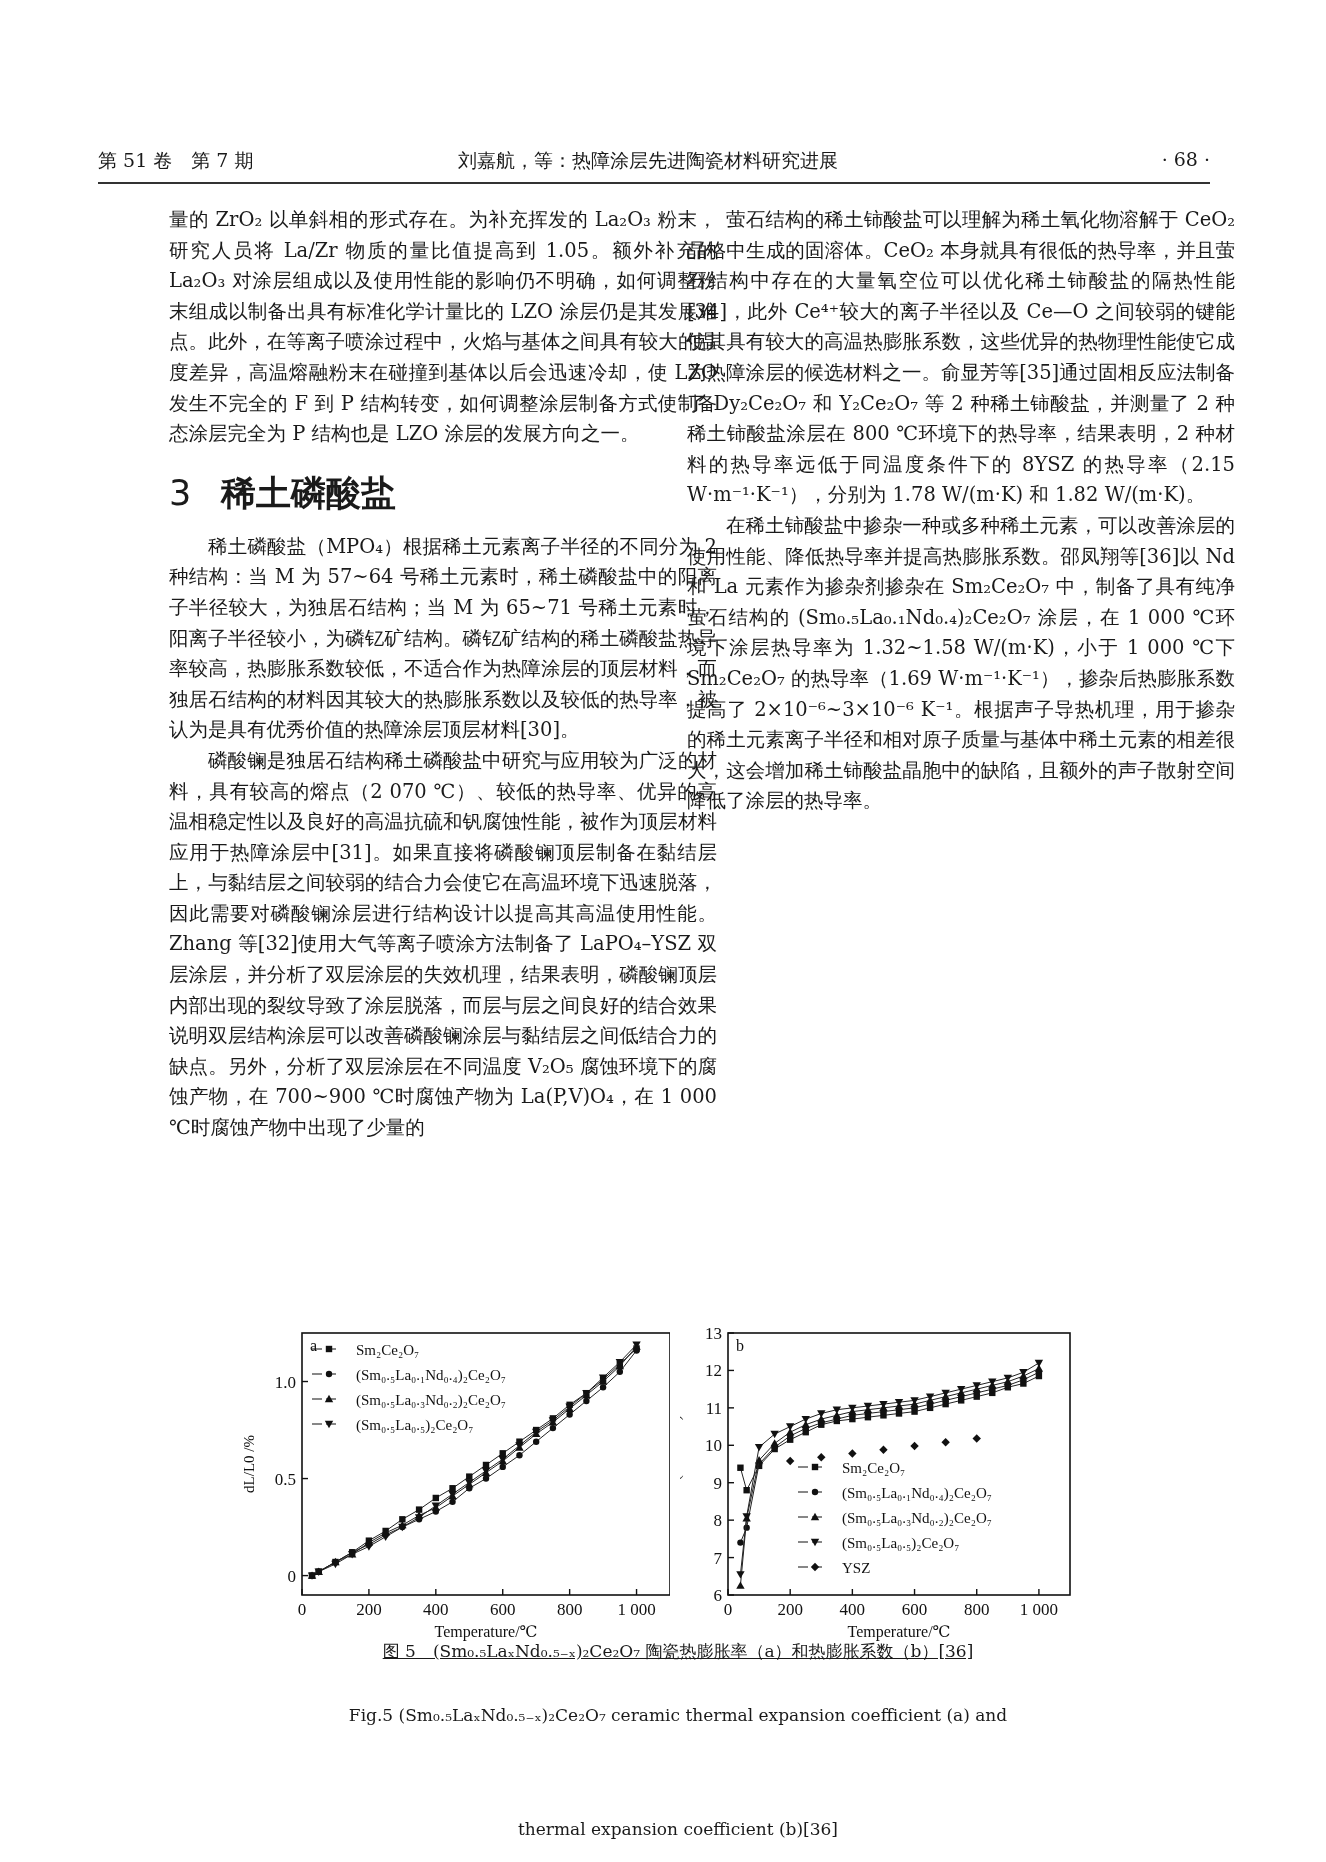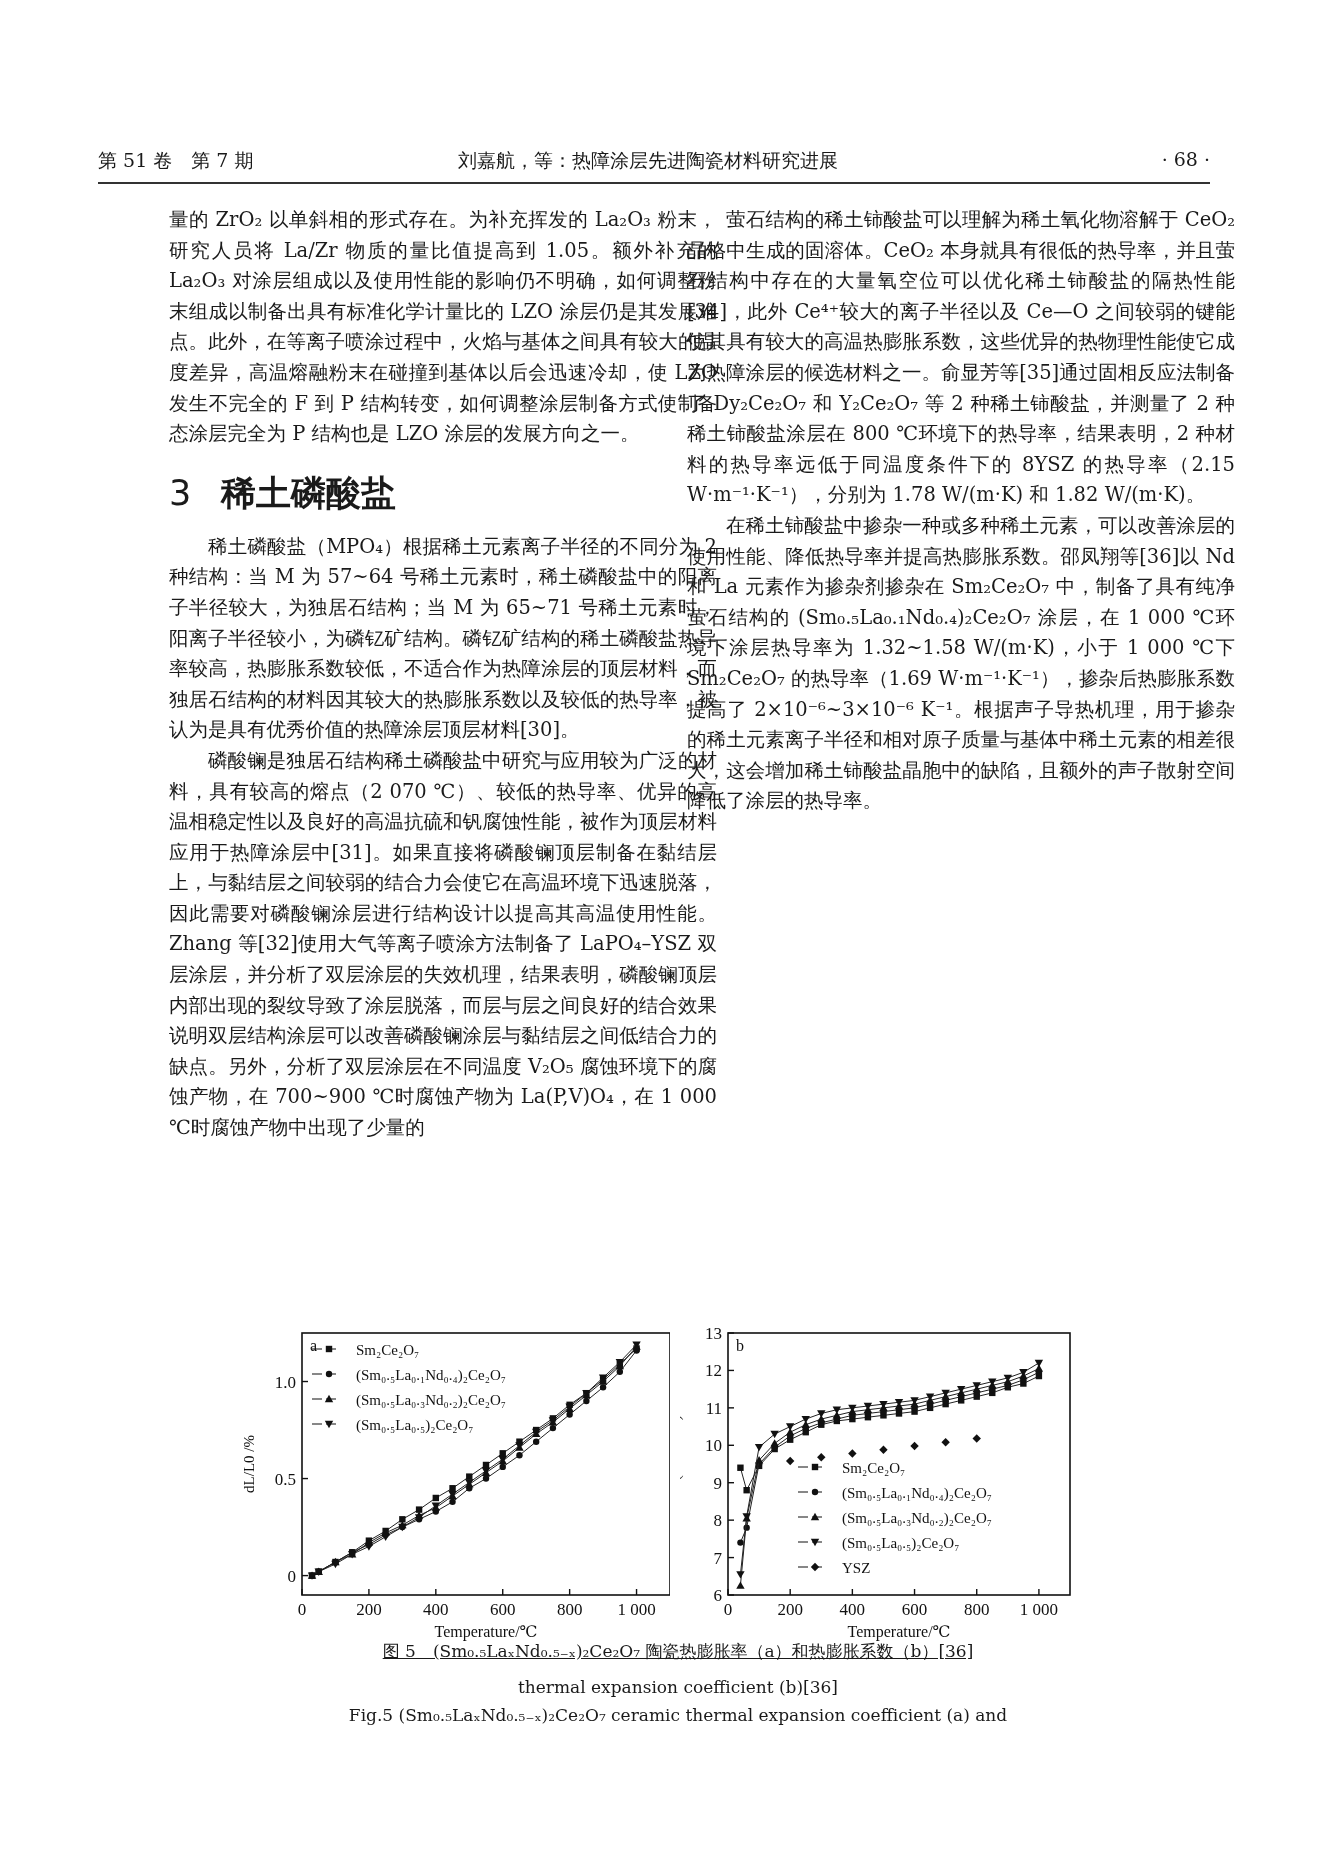--- a/index.html
+++ b/index.html
@@ -15,21 +15,21 @@
   .col.right { left:687px; }
   .col p { margin:0; }
   .col p.indent { text-indent:2em; }
   .sec { font-family:"DejaVu Sans","Liberation Sans",sans-serif; font-size:35px; font-weight:bold; margin:26px 0 22px 0; line-height:34px; }
   .sec .num { display:inline-block; width:52px; font-weight:normal; }
   .fig { position:absolute; left:230px; top:1325px; width:880px; height:360px; }
   svg text { font-family:"Liberation Serif","DejaVu Serif",serif; }
   .caption { position:absolute; left:128px; width:1100px; text-align:center; font-size:17px; line-height:22px; }
   .cap1 { top:1640px;text-decoration:underline; }
   .cap2 { top:1704px; }
-  .cap3 { top:1676px;text-align:center; }
+  .cap3 { top:1818px;text-align:center; }
 </style>
 </head>
 <body>
 
 <div class="header">
   <span class="left">第 51 卷　第 7 期</span>
   <span class="center">刘嘉航，等：热障涂层先进陶瓷材料研究进展</span>
   <span class="right">· 68 ·</span>
 </div>
 

